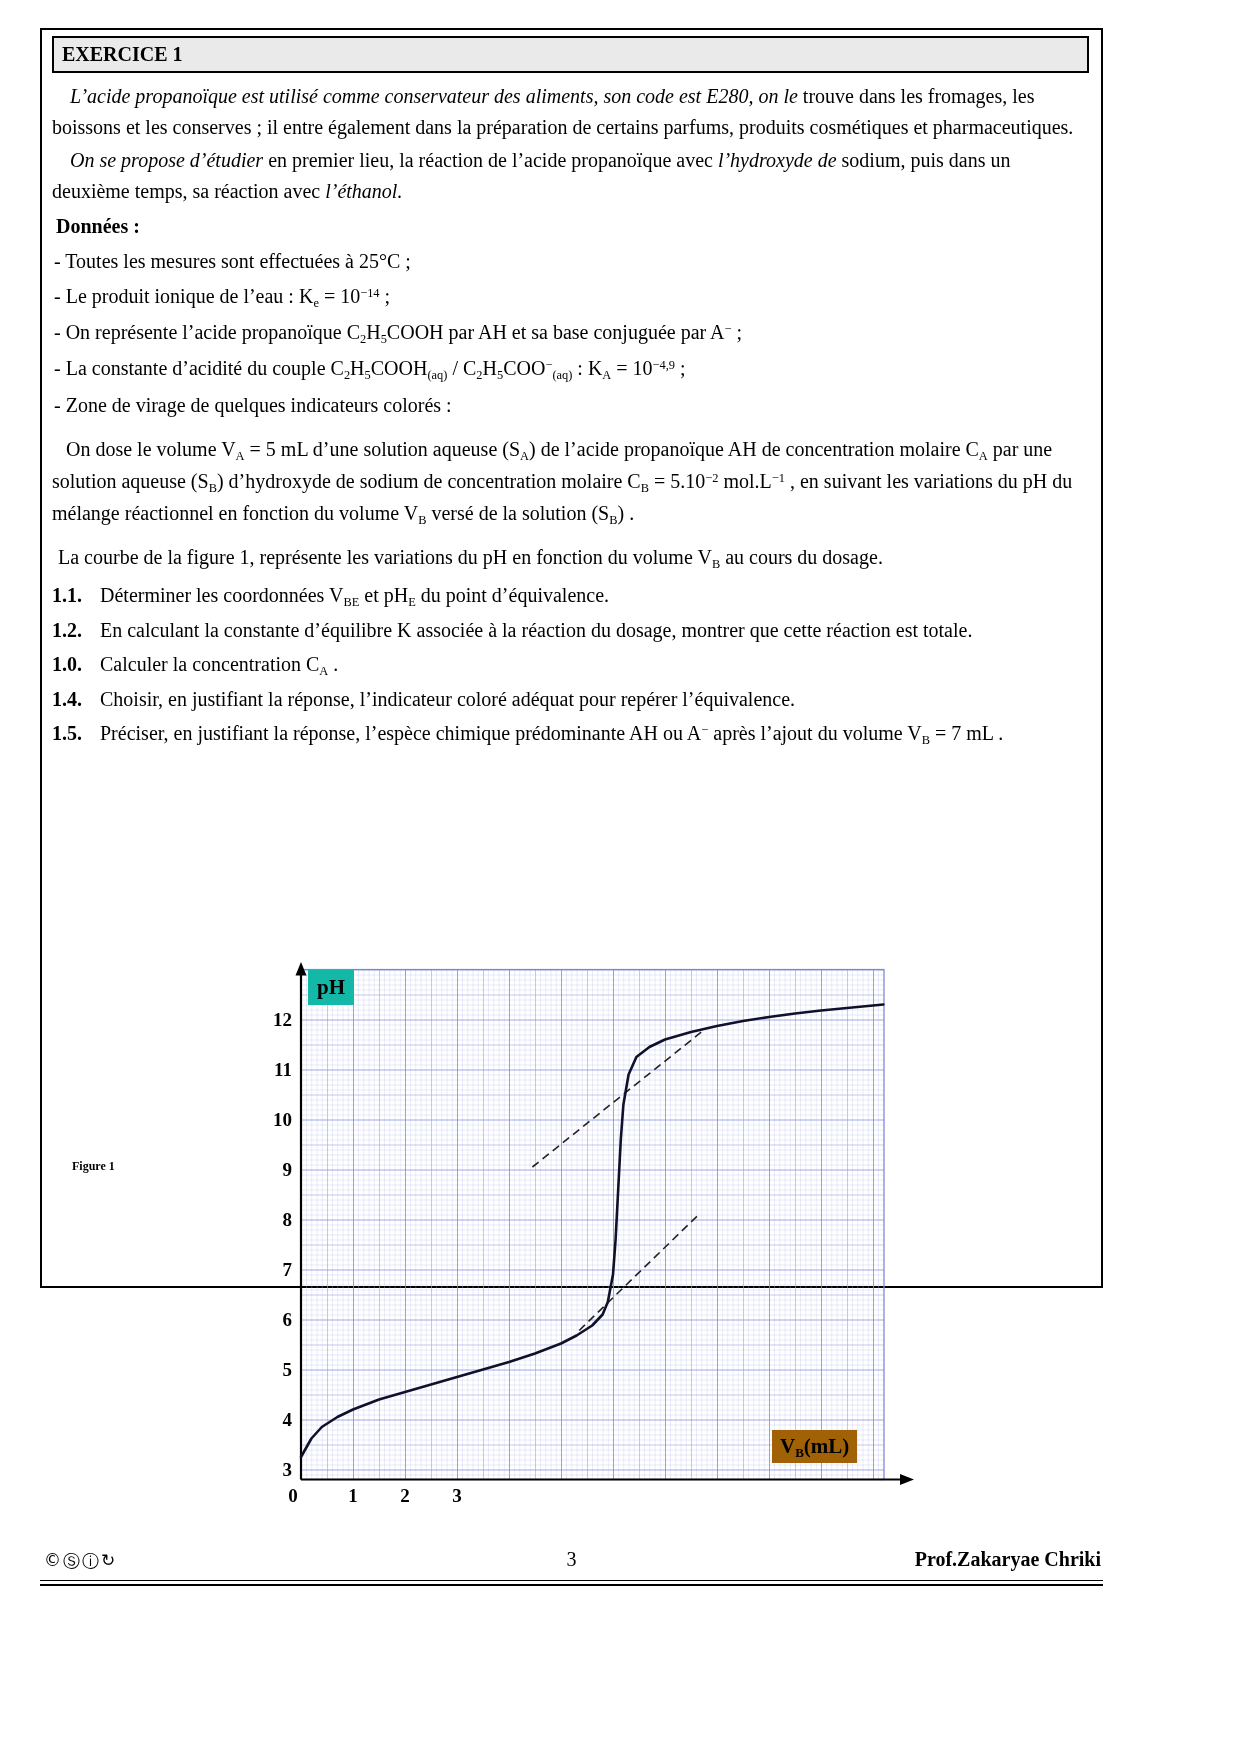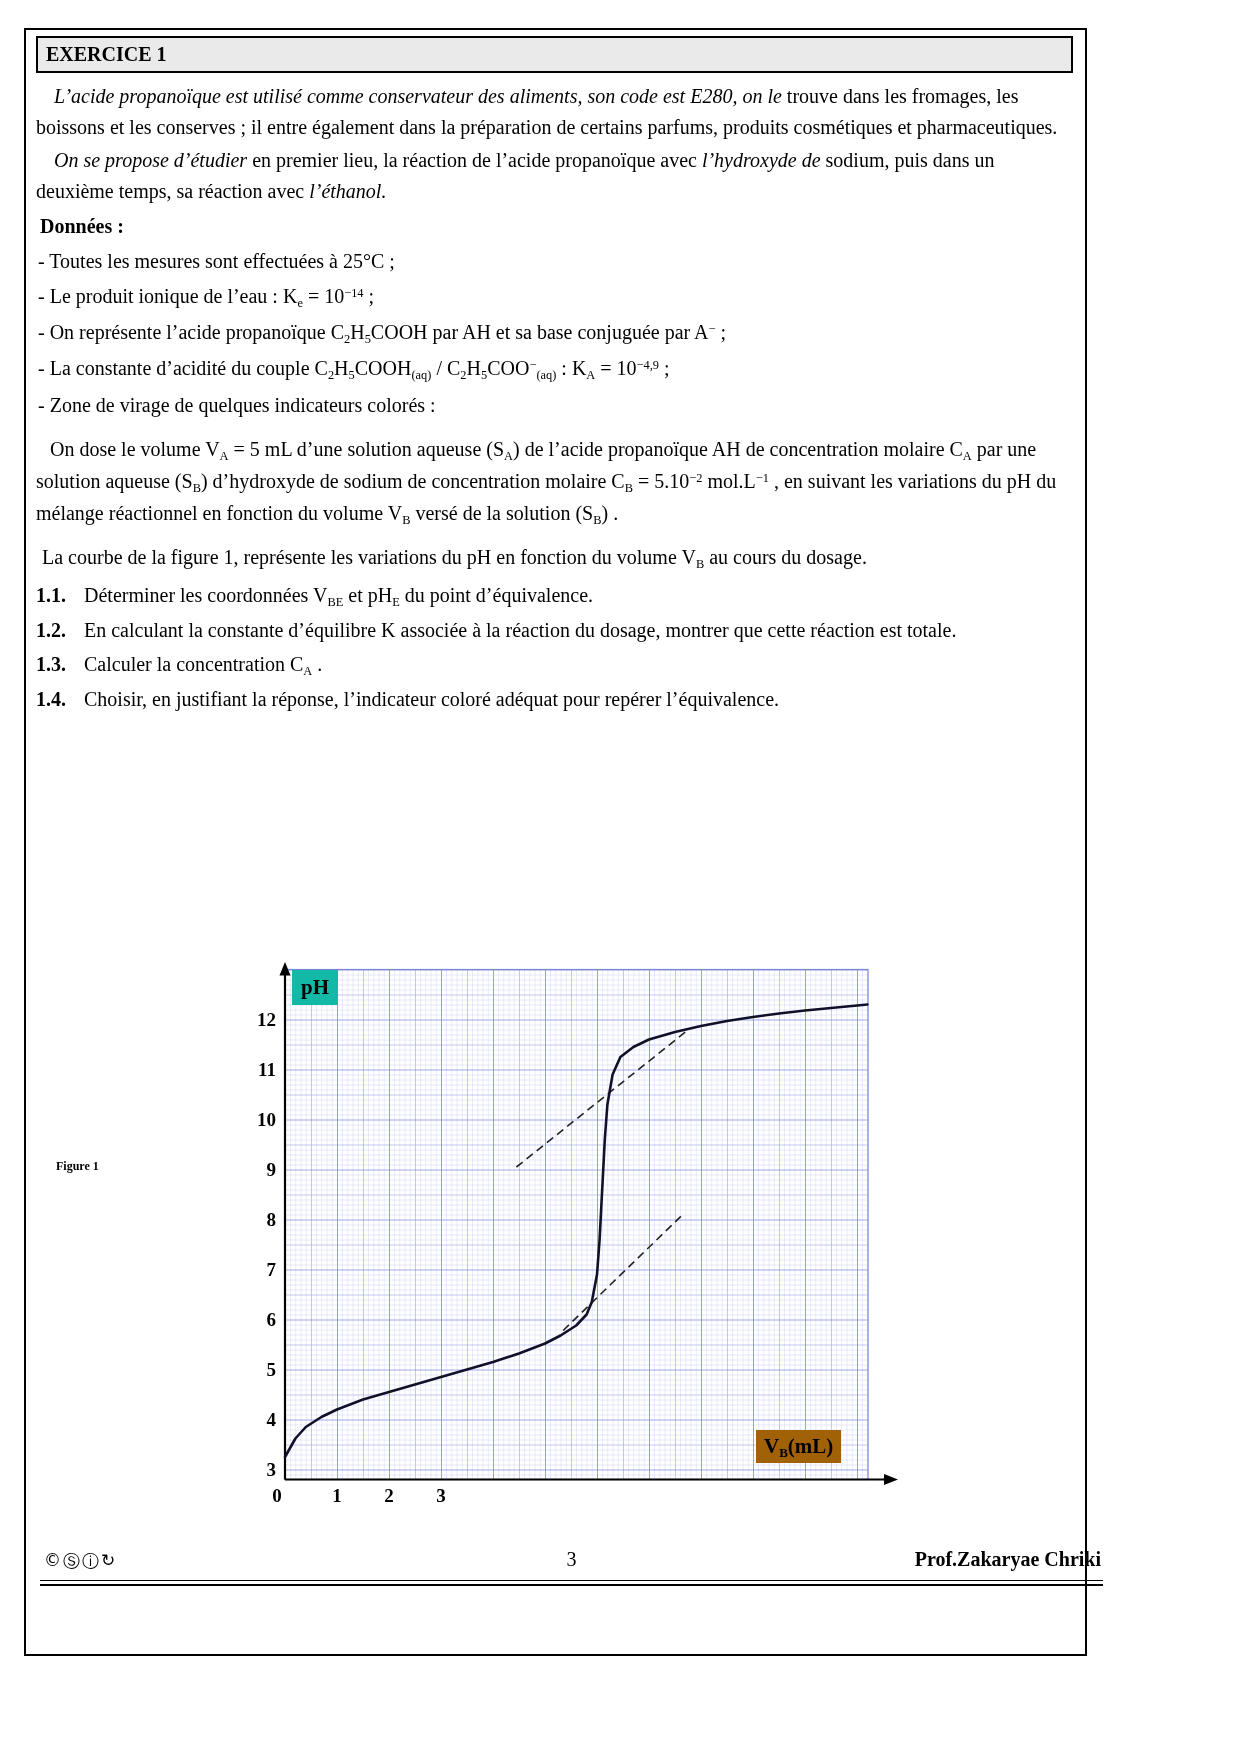--- a/index.html
+++ b/index.html
@@ -1,20 +1,20 @@
 <!DOCTYPE html>
 <html><head>
 <meta charset="utf-8">
 <style>
   *{margin:0;padding:0;box-sizing:border-box}
   html,body{background:#fff}
   body{width:1240px;height:1754px;position:relative;font-family:"Liberation Serif",serif;color:#000}
   sub{font-size:.62em;vertical-align:-.3em}
   sup{font-size:.62em;vertical-align:.45em}
-  .frame{position:absolute;left:24px;top:28px;width:1063px;height:1628px;border:2.5px solid #000;padding:6px 12px 0 10px;font-size:20px;line-height:1.55;background:#fff}
+  .frame{position:absolute;left:40px;top:28px;width:1063px;height:1260px;border:2.5px solid #000;padding:6px 12px 0 10px;font-size:20px;line-height:1.55;background:#fff}
   .ex-box{border:2px solid #000;background:#eaeaea;font-weight:bold;padding:1px 8px;margin:0 0 8px 0}
   .it{font-style:italic}
   .p{margin:2px 0}
   .ind{text-indent:18px}
   .donnees-title{font-weight:bold;margin:4px 0 2px 4px}
   .ditem{margin:1px 0 1px 2px;line-height:1.72}
   .ind-table{border-collapse:collapse;margin:8px 0 10px 24px}
   .ind-table td{border:1.6px solid #000;text-align:center;padding:4px 10px;white-space:pre-line;line-height:1.3;min-width:150px}
   .sec-title{font-weight:bold;margin:12px 0 4px 12px}
   .para{margin:12px 0;text-indent:14px}
@@ -57,22 +57,23 @@
   <div class="ditem">- La constante d’acidité du couple   C<sub>2</sub>H<sub>5</sub>COOH<sub>(aq)</sub> / C<sub>2</sub>H<sub>5</sub>COO<sup>−</sup><sub>(aq)</sub>  :   K<sub>A</sub> = 10<sup>−4,9</sup> ;</div>
   <div class="ditem">- Zone de virage de quelques indicateurs colorés :</div>
 
 
 
   <p class="para">On dose le volume  V<sub>A</sub> = 5 mL d’une solution aqueuse (S<sub>A</sub>) de l’acide propanoïque  AH  de concentration molaire  C<sub>A</sub>  par une solution aqueuse (S<sub>B</sub>) d’hydroxyde de sodium de concentration molaire  C<sub>B</sub> = 5.10<sup>−2</sup> mol.L<sup>−1</sup>  ,  en suivant les variations du  pH  du mélange réactionnel en fonction du volume  V<sub>B</sub>  versé de la solution (S<sub>B</sub>) .</p>
   <p class="para2">La courbe de la figure 1, représente les variations du  pH  en fonction du volume  V<sub>B</sub>  au cours du dosage.</p>
 
   <div class="q"><span class="num">1.1.</span><span>Déterminer  les coordonnées  V<sub>BE</sub>  et  pH<sub>E</sub>  du point d’équivalence.</span></div>
   <div class="q"><span class="num">1.2.</span><span>En calculant la constante d’équilibre K  associée à la réaction du dosage, montrer que cette réaction est totale.</span></div>
-  <div class="q"><span class="num">1.3.</span><span>Calculer la concentration  C<sub>A</sub> .</span></div>
+  <div class="q"><span class="num">1.0.</span><span>Calculer la concentration  C<sub>A</sub> .</span></div>
   <div class="q"><span class="num">1.4.</span><span>Choisir, en justifiant la réponse, l’indicateur coloré adéquat pour repérer l’équivalence.</span></div>
+  <div class="q"><span class="num">1.5.</span><span>Préciser, en justifiant la réponse, l’espèce chimique prédominante  AH  ou  A<sup>−</sup>  après l’ajout du volume  V<sub>B</sub> = 7 mL .</span></div>
 
   <div class="figure">
     <div class="fig-caption">Figure 1</div>
 
     <svg width="648" height="550" viewBox="0 0 648 550">
       <defs>
         <pattern id="mm" width="5.2" height="5" patternUnits="userSpaceOnUse">
           <path d="M5.2 0H0V5" fill="none" stroke="#bcc3ee" stroke-width="0.7"></path>
         </pattern>
         <pattern id="mm5" width="26" height="25" patternUnits="userSpaceOnUse">

